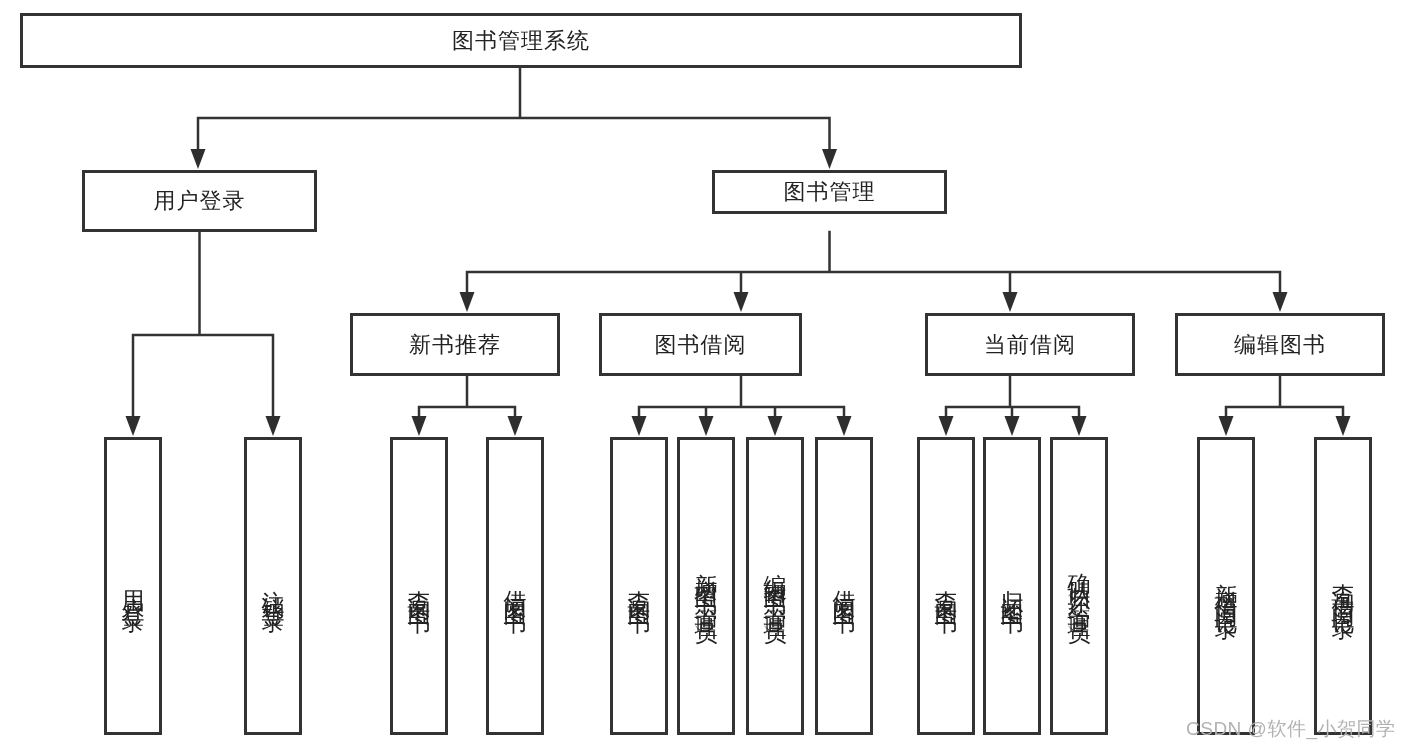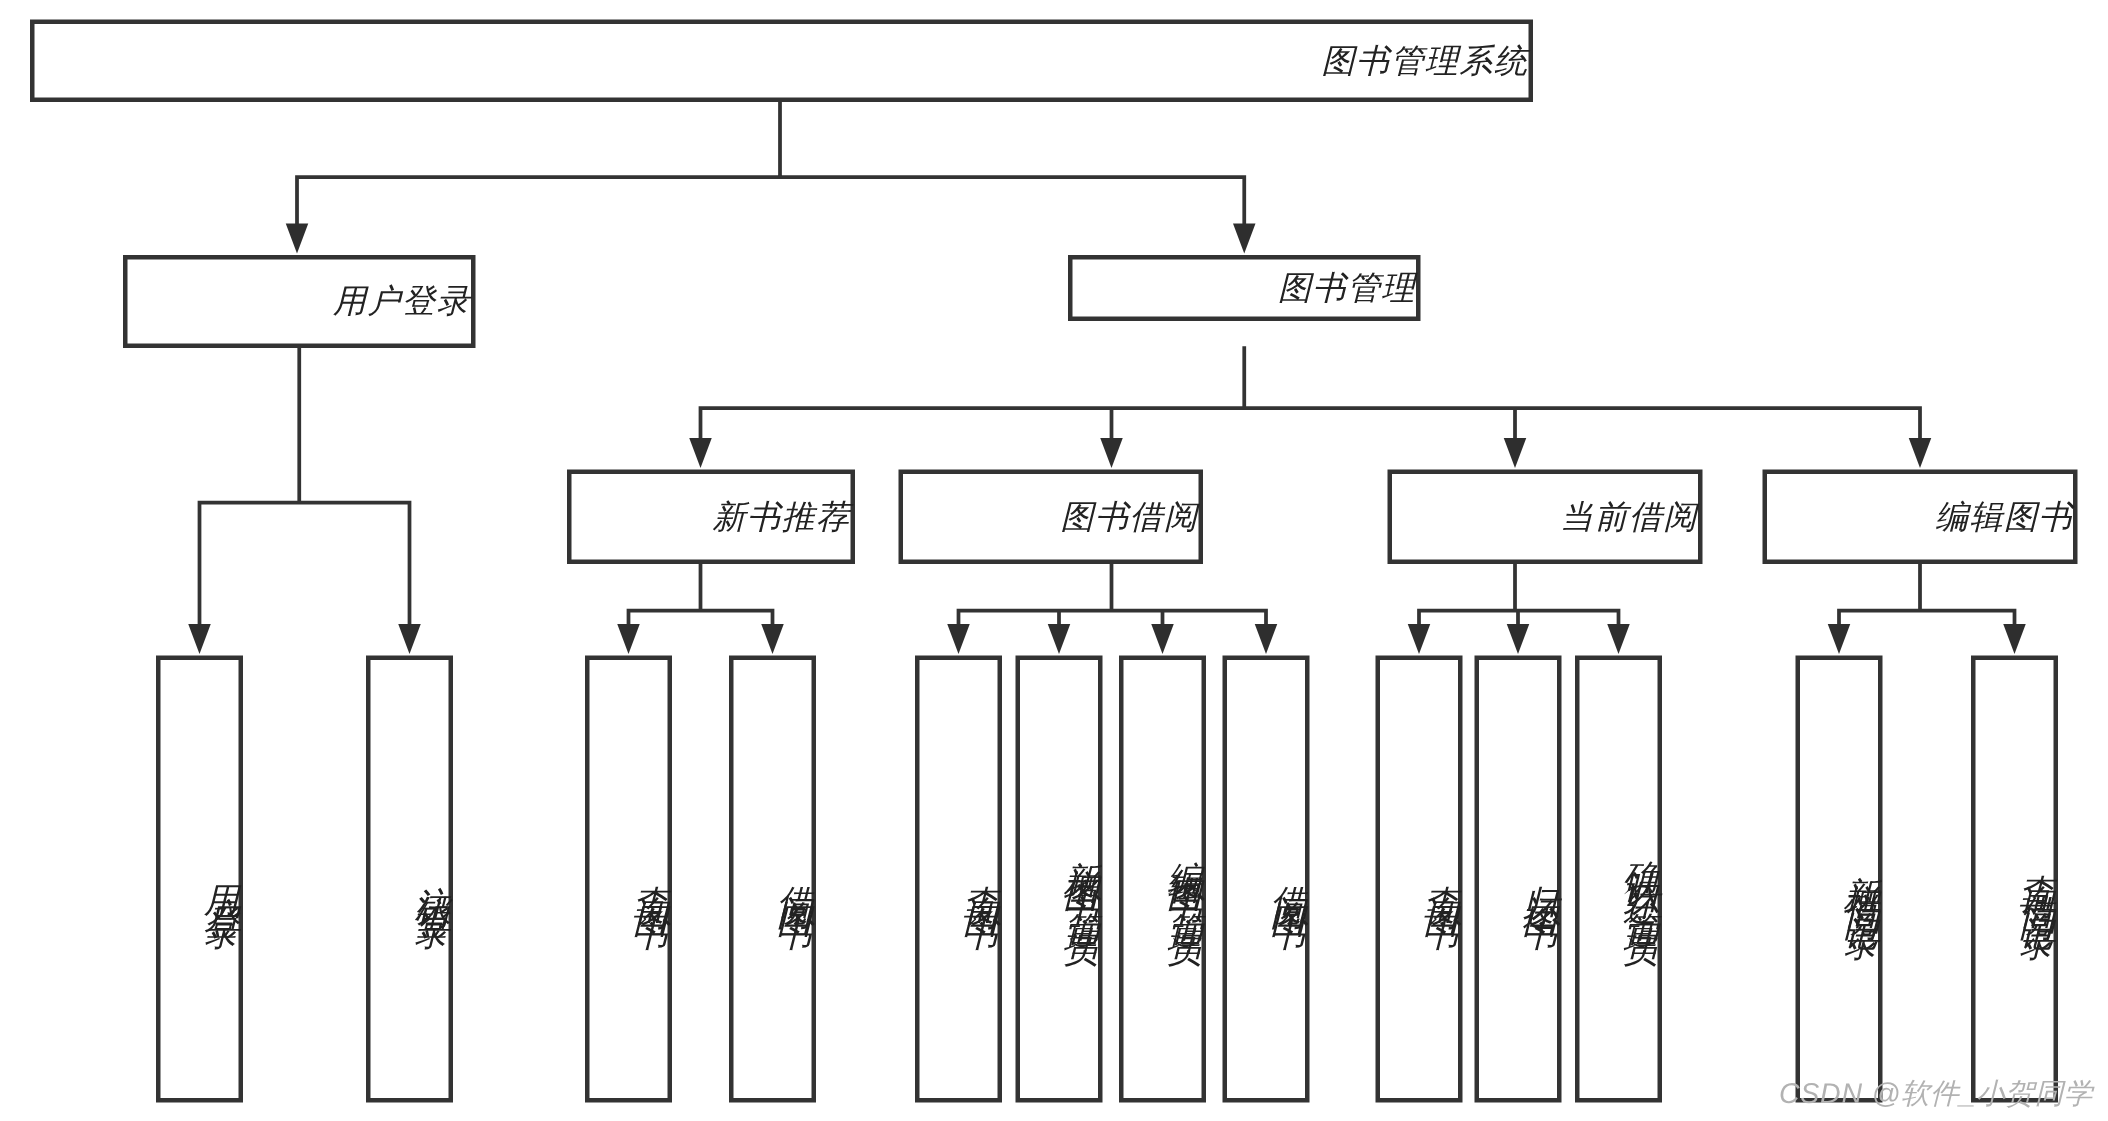--- a/index.html
+++ b/index.html
@@ -27,34 +27,33 @@
     width: 1405px; height: 747px;
     z-index: 1;
   }
 
   .node {
     position: absolute;
     border: 3px solid var(--box-border);
     background: var(--background);
     display: flex;
     align-items: center;
-    justify-content: flex-end;
+    justify-content: center;
     color: var(--text);
     z-index: 2;
-    font-style: italic;
   }
 
   .node.h-label { font-size: 22px; letter-spacing: 1px; }
 
   .node.root   { left: 20px;  top: 13px;  width: 1002px; height: 55px; }
 
   .node.l2-0 { left: 82px;  top: 170px; width: 235px; height: 62px; }
   .node.l2-1 { left: 712px; top: 170px; width: 235px; height: 44px; }
 
-  .node.l3-0 { left: 378px;  top: 313px; width: 192px; height: 63px; }
+  .node.l3-0 { left: 350px;  top: 313px; width: 210px; height: 63px; }
   .node.l3-1 { left: 599px;  top: 313px; width: 203px; height: 63px; }
   .node.l3-2 { left: 905px;  top: 313px; width: 210px; height: 63px; margin-left: 20px; }
   .node.l3-3 { left: 1175px; top: 313px; width: 210px; height: 63px; }
 
   .node.leaf { top: 437px; width: 58px; height: 298px; }
   .node.leaf > span {
     writing-mode: vertical-rl;
     text-orientation: mixed;
     font-size: 23px;
     letter-spacing: 7px;
@@ -79,21 +78,20 @@
   .watermark {
     position: absolute;
     left: 1186px;
     top: 716px;
     font-size: 19px;
     letter-spacing: 0.5px;
     color: var(--watermark);
     z-index: 5;
     white-space: nowrap;
     pointer-events: none;
-    font-style: italic;
   }
 </style>
 </head>
 <body>
 
 <div class="canvas">
 
   <svg class="connectors" viewBox="0 0 1405 747" xmlns="http://www.w3.org/2000/svg" aria-hidden="true">
     <g stroke="#333333" stroke-width="2.5" fill="none" stroke-linecap="square">
 

